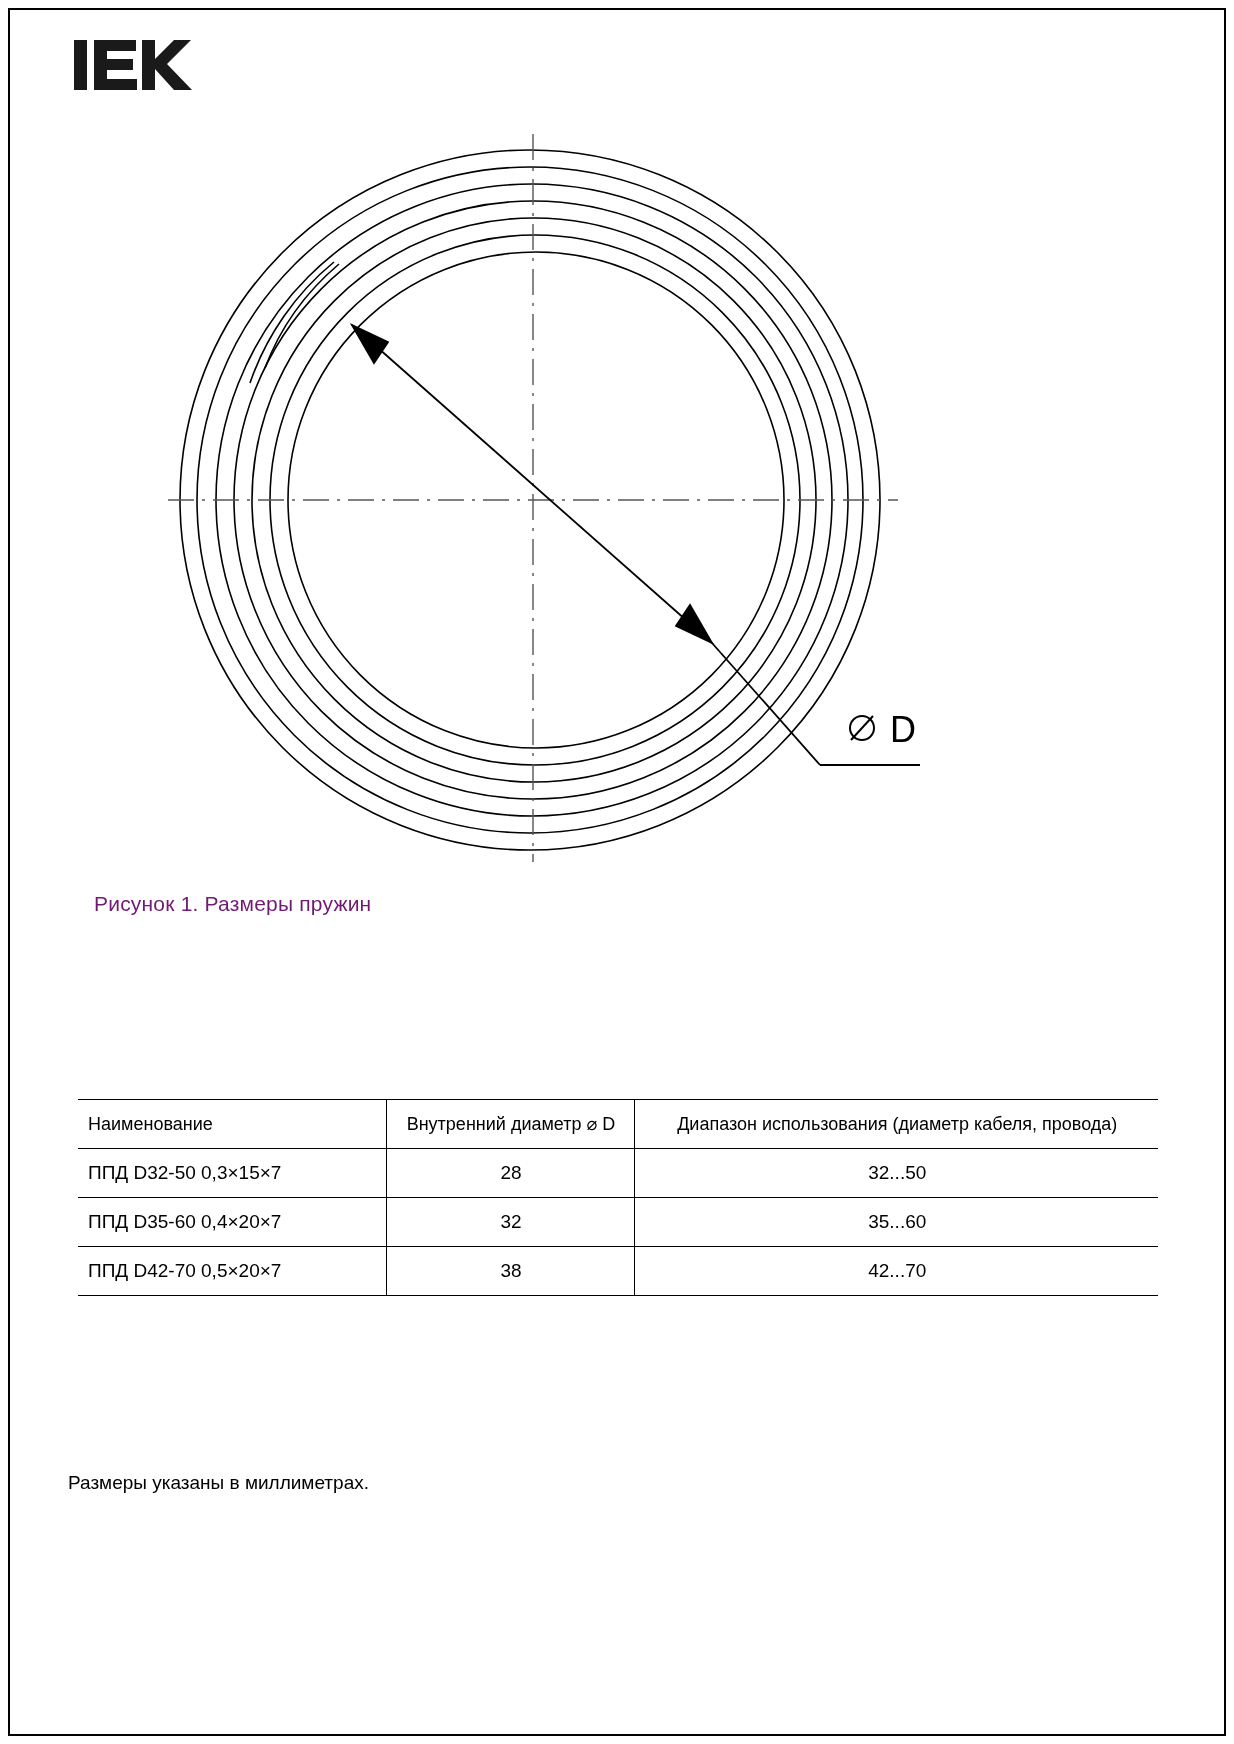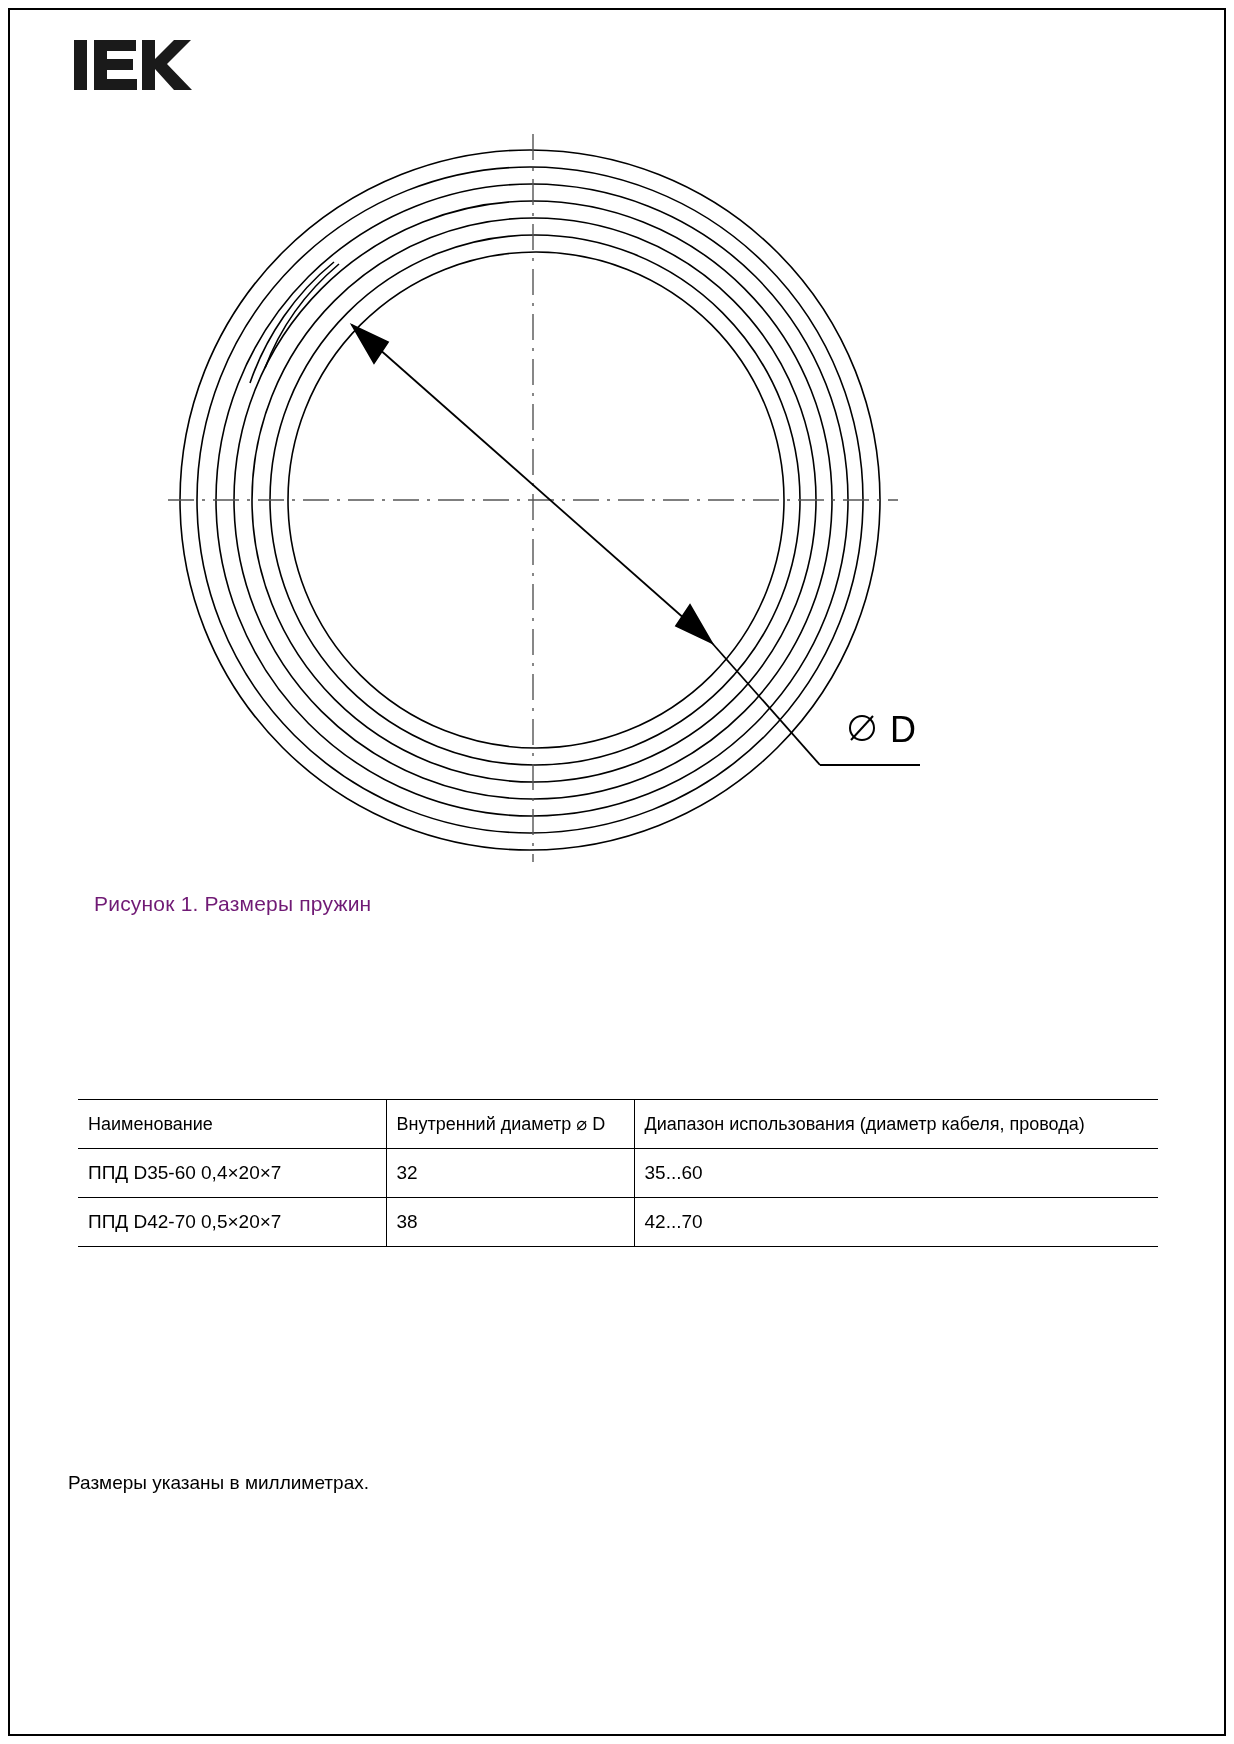--- a/index.html
+++ b/index.html
@@ -83,20 +83,21 @@
     vertical-align: middle;
     color: #000000;
   }
   table.spec thead th {
     border-top: 1.5px solid #000000;
     border-bottom: 1.5px solid #000000;
     font-size: 18px;
   }
   table.spec th.sep, table.spec td.sep {
     border-left: 1.5px solid #000000;
+    text-align: center;
   }
   table.spec tbody td {
     font-size: 19px;
   }
   table.spec tbody tr:last-child td {
     border-bottom: 1.5px solid #000000;
   }
   .note {
     position: absolute;
     left: 68px;
@@ -169,20 +170,25 @@
       </colgroup>
       <thead>
         <tr>
           <th>Наименование</th>
           <th class="sep">Внутренний диаметр ⌀ D</th>
           <th class="sep">Диапазон использования (диаметр кабеля, провода)</th>
         </tr>
       </thead>
       <tbody>
         <tr>
+          <td>ППД D32-50 0,3×15×7</td>
+          <td class="sep">28</td>
+          <td class="sep">32...50</td>
+        </tr>
+        <tr>
           <td>ППД D35-60 0,4×20×7</td>
           <td class="sep">32</td>
           <td class="sep">35...60</td>
         </tr>
         <tr>
           <td>ППД D42-70 0,5×20×7</td>
           <td class="sep">38</td>
           <td class="sep">42...70</td>
         </tr>
       </tbody>

